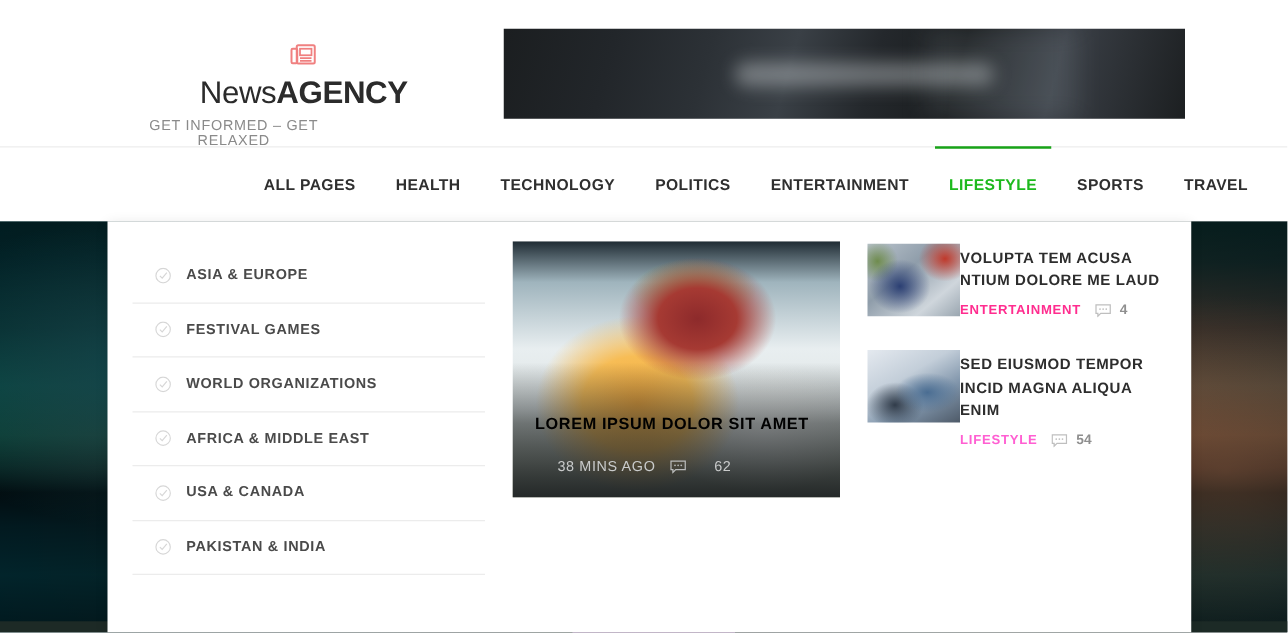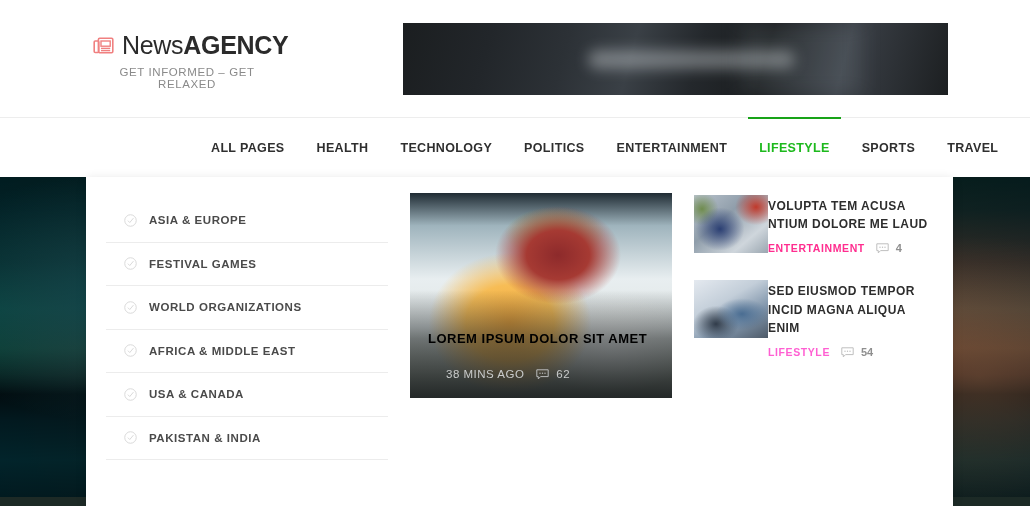--- a/index.html
+++ b/index.html
@@ -83,20 +83,21 @@
   .brand {
     position: absolute;
     left: 93px;
     top: 33px;
     width: 300px;
   }
   .brand-row {
     display: flex;
     align-items: center;
     gap: 7px;
+    flex-direction: column;
   }
   .brand-icon { width: 22px; height: 22px; display: block; }
   .brand-text {
     font-size: 25px;
     letter-spacing: -0.3px;
     color: #2b2b2b;
     line-height: 1;
     white-space: nowrap;
   }
   .brand-text .light { font-weight: 400; }
@@ -270,22 +271,22 @@
     bottom: 18px;
     display: flex;
     align-items: center;
     gap: 12px;
     font-size: 11.5px;
     letter-spacing: 0.5px;
     color: #c9cbcb;
   }
   .featured .meta .comments {
     display: flex;
-    align-items: flex-end;
-    gap: 7px;
+    align-items: flex-start;
+    gap: 22px;
   }
 
   
   .posts {
     margin-left: 22px;
     flex: 1 1 auto;
     padding-top: 2px;
   }
   .post {
     display: flex;

